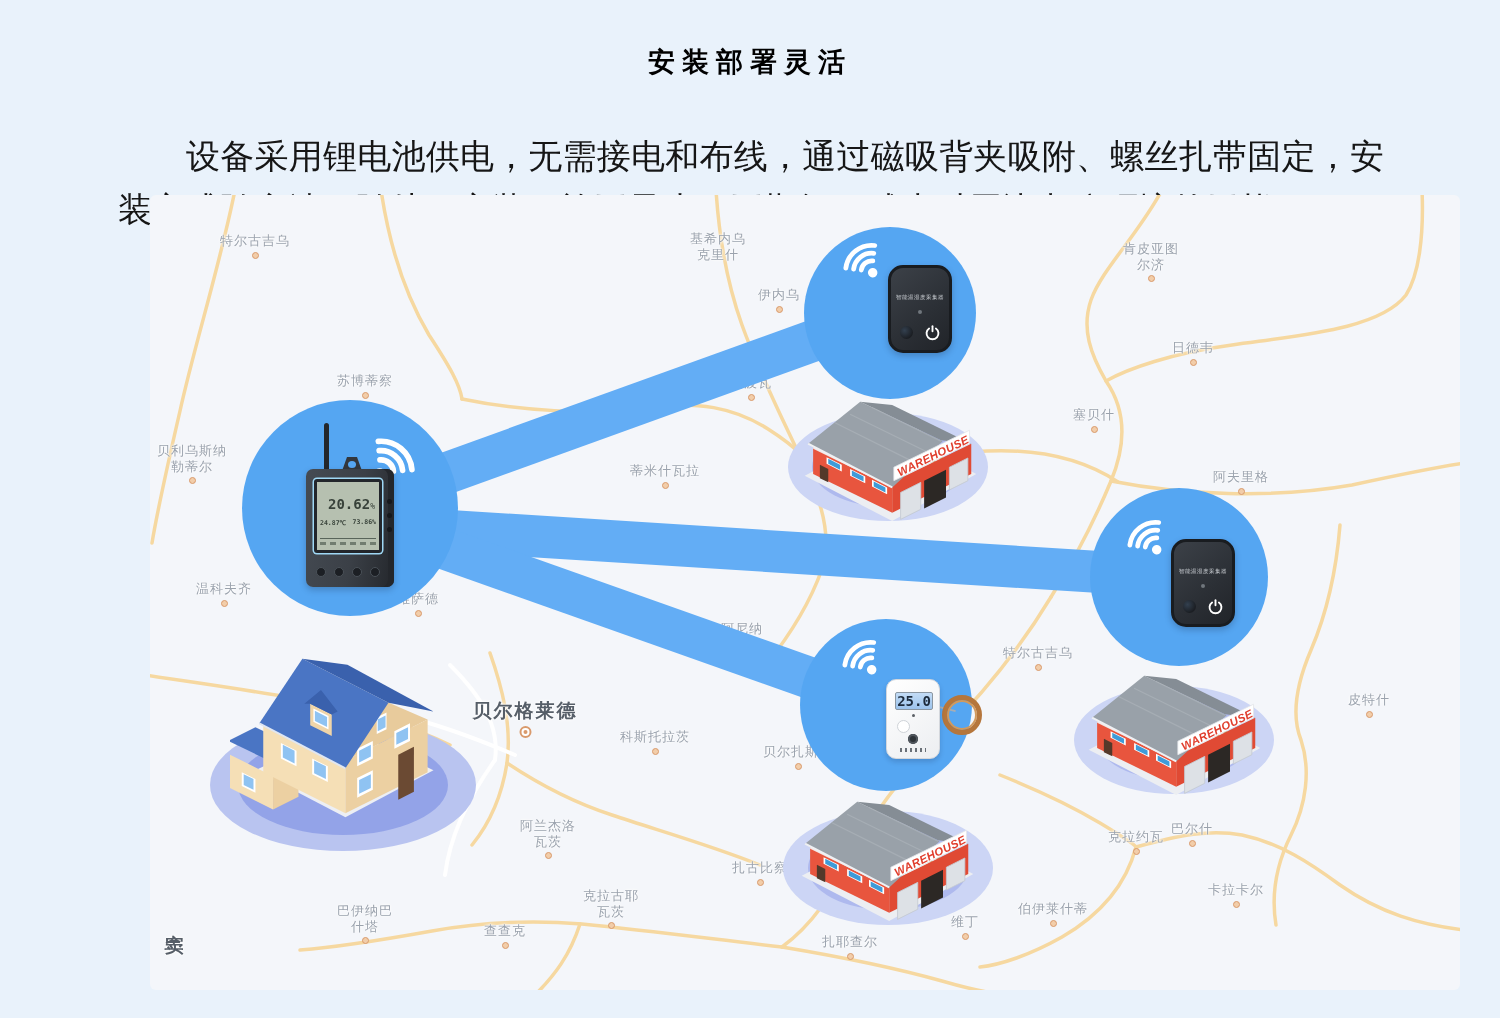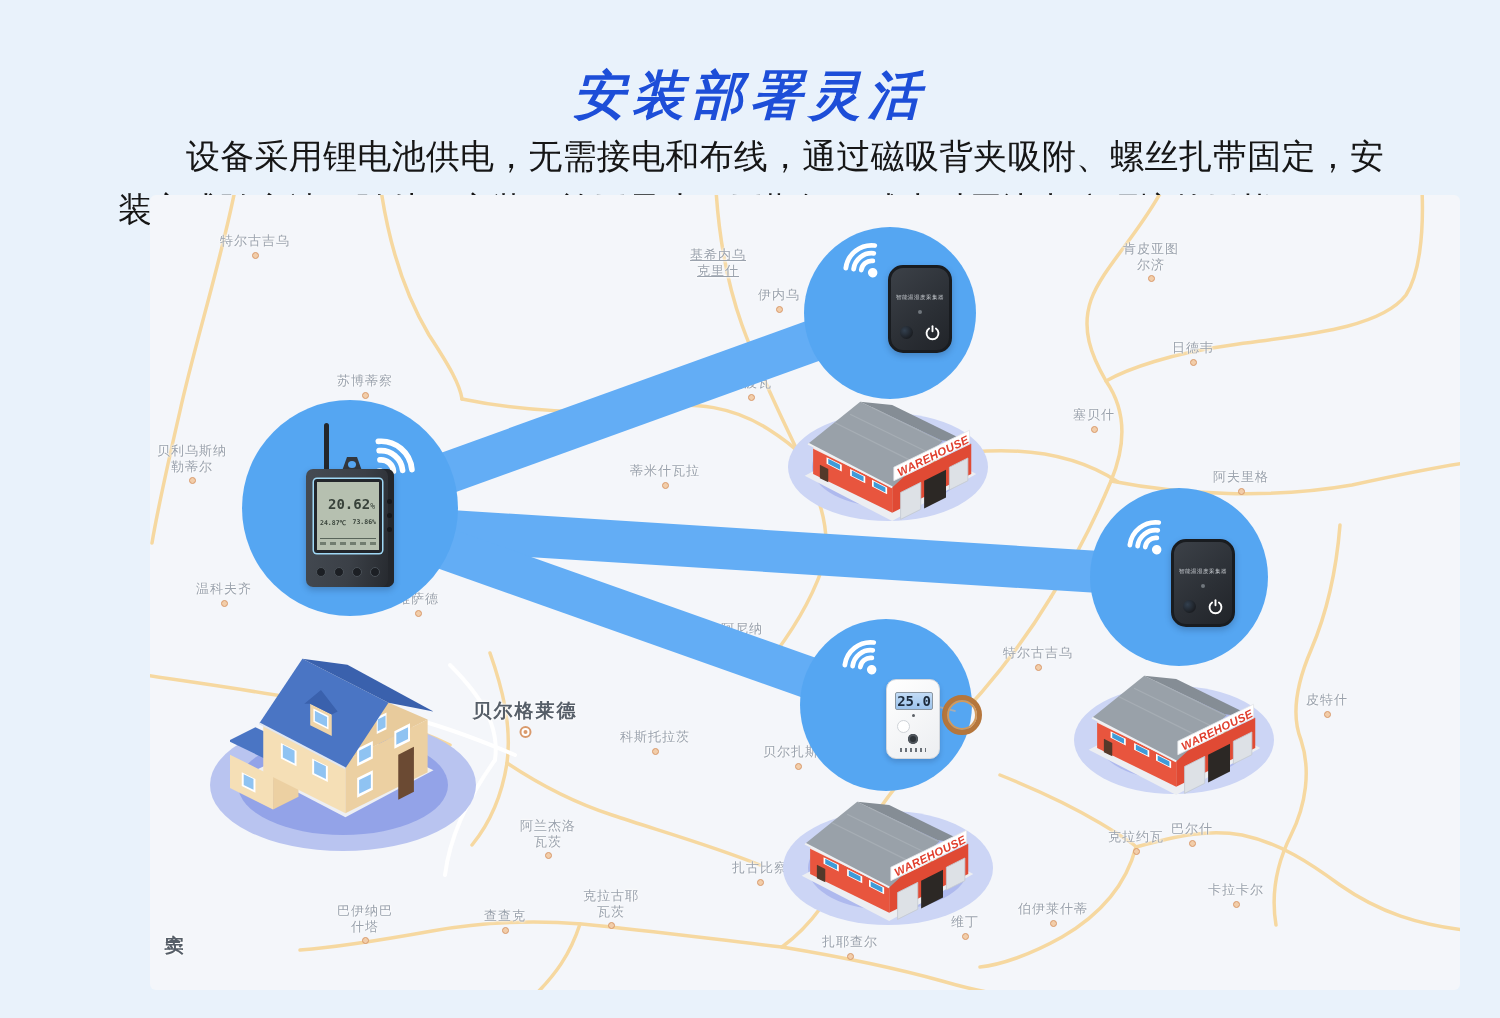--- a/index.html
+++ b/index.html
@@ -5,22 +5,22 @@
   html,body{margin:0;padding:0;}
   body{
     width:1500px;height:1018px;position:relative;overflow:hidden;
     background:#e9f2fb;
     font-family:"Liberation Sans","DejaVu Sans",sans-serif;
   }
   .abs{position:absolute;}
   
   .title{
     left:0;right:0;top:26px;text-align:center;
-    font-size:52px;font-weight:900;font-style:italic;
-    letter-spacing:7px;color:#1d4ed8;
+    font-size:27px;font-weight:900;
+    letter-spacing:7px;color:#000000;
   }
   .desc{
     left:118px;top:96px;width:1266px;
     font-size:34px;line-height:1.55;color:#161616;
     text-indent:2em;text-align:justify;
   }
   
   .map{
     left:150px;top:195px;width:1310px;height:795px;
     background:#f4f6fa;border-radius:6px;overflow:hidden;
@@ -252,21 +252,21 @@
 
   <div class="layer">
       <div class="place" style="left: 105px; top: 38px;">
         <div>特尔古吉乌</div>
         <span class="dot"></span>
       </div>
       <div class="place" style="left: 215px; top: 178px;">
         <div>苏博蒂察</div>
         <span class="dot"></span>
       </div>
-      <div class="place" style="left: 568px; top: 52px; text-decoration: underline;">
+      <div class="place" style="left: 568px; top: 36px;">
         <div>基希内乌</div>
         <div>克里什</div>
       </div>
       <div class="place" style="left: 629px; top: 92px;">
         <div>伊内乌</div>
         <span class="dot"></span>
       </div>
       <div class="place" style="left: 601px; top: 180px;">
         <div>利波瓦</div>
         <span class="dot"></span>
@@ -326,21 +326,21 @@
         <span class="dot"></span>
       </div>
       <div class="place" style="left: 888px; top: 450px;">
         <div>特尔古吉乌</div>
         <span class="dot"></span>
       </div>
       <div class="place" style="left: 1067px; top: 469px; margin-top: 40px;">
         <div>伯贝尼</div>
         <span class="dot"></span>
       </div>
-      <div class="place" style="left: 1177px; top: 497px; text-align: right;">
+      <div class="place" style="left: 1219px; top: 497px; text-align: right;">
         <div>皮特什</div>
         <span class="dot"></span>
       </div>
       <div class="place" style="left: 178px; top: 621px;">
         <div>克鲁帕尼</div>
         <span class="dot"></span>
       </div>
       <div class="place" style="left: 398px; top: 623px;">
         <div>阿兰杰洛</div>
         <div>瓦茨</div>
@@ -349,21 +349,21 @@
       <div class="place" style="left: 461px; top: 693px;">
         <div>克拉古耶</div>
         <div>瓦茨</div>
         <span class="dot"></span>
       </div>
       <div class="place" style="left: 215px; top: 708px;">
         <div>巴伊纳巴</div>
         <div>什塔</div>
         <span class="dot"></span>
       </div>
-      <div class="place" style="left: 355px; top: 713px;">
+      <div class="place" style="left: 355px; top: 728px;">
         <div>查查克</div>
         <span class="dot"></span>
       </div>
       <div class="place big" style="left: 25px; top: 740px;">
         <div>窦</div>
       </div>
       <div class="place" style="left: 986px; top: 634px;">
         <div>克拉约瓦</div>
         <span class="dot"></span>
       </div>

